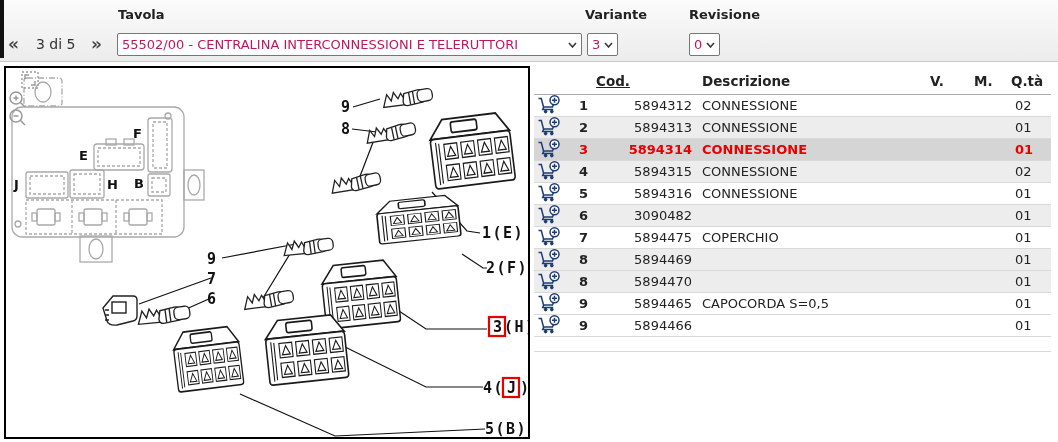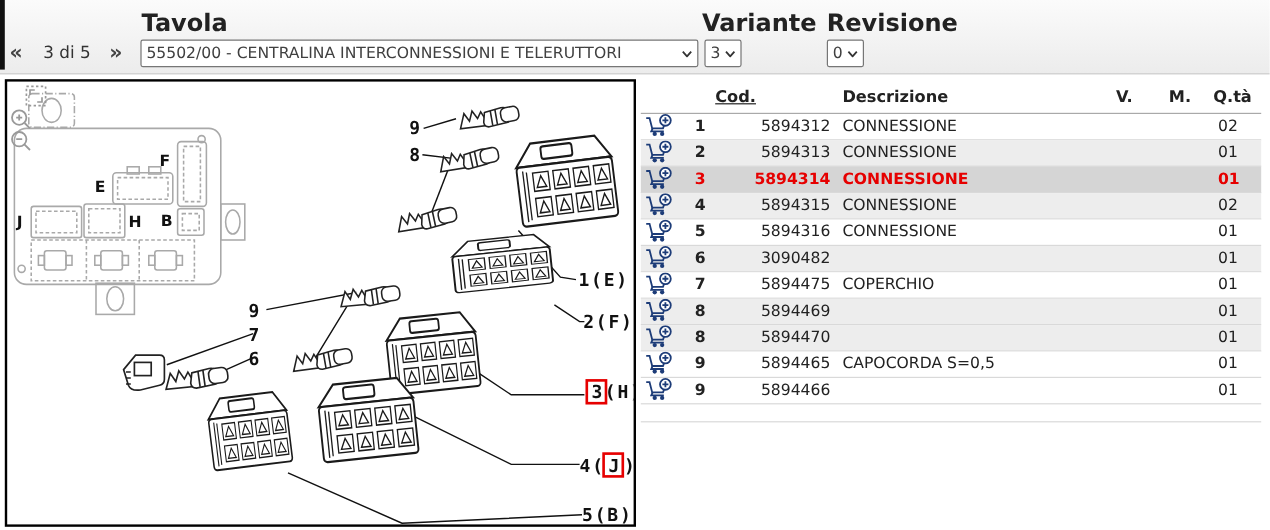--- a/index.html
+++ b/index.html
@@ -3,27 +3,27 @@
 <meta charset="utf-8">
 <style>
   * { margin:0; padding:0; box-sizing:border-box; }
   html,body { width:1058px; height:442px; background:#fff; overflow:hidden;
               font-family:"DejaVu Sans","Liberation Sans",sans-serif; }
 
   
   .toolbar { position:absolute; left:0; top:0; width:1058px; height:62px;
              background:linear-gradient(#fbfbfb,#ececec); border-bottom:1px solid #c9c9c9; }
   .win-edge { position:absolute; left:0; top:0; width:4px; height:58px; background:#111; }
-  .tb-label { position:absolute; top:7px; font-size:20px; font-weight:bold; color:#222; }
+  .tb-label { position:absolute; top:7px; font-size:13px; font-weight:bold; color:#222; }
   .lbl-tavola { left:118px; } .lbl-variante { left:585px; } .lbl-revisione { left:689px; }
   .nav-btn { position:absolute; top:33px; font-size:17px; font-weight:bold; color:#444; cursor:pointer; line-height:22px;}
   .nav-prev { left:8px; } .nav-next { left:91px; }
   .nav-pos { position:absolute; left:36px; top:36px; font-size:14px; color:#333; }
   .select { position:absolute; top:33px; height:23px; background:#fff; border:1px solid #767676;
-            border-radius:2px; font-size:13px; color:#404040; display:flex; align-items:center;
+            border-radius:2px; font-size:13px; color:#be185d; display:flex; align-items:center;
             padding:0 4px; cursor:pointer; white-space:nowrap; overflow:hidden; }
   .select .txt { flex:1 1 auto; overflow:hidden; }
   .select svg { flex:0 0 auto; margin-left:4px; }
   .sel-tavola   { left:117px; width:465px; }
   .sel-variante { left:587px; width:31px; }
   .sel-revisione{ left:689px; width:31px; }
 
   
   .diagram { position:absolute; left:4px; top:66px; width:526px; height:373px;
              border:2px solid #000; background:#fff; }

